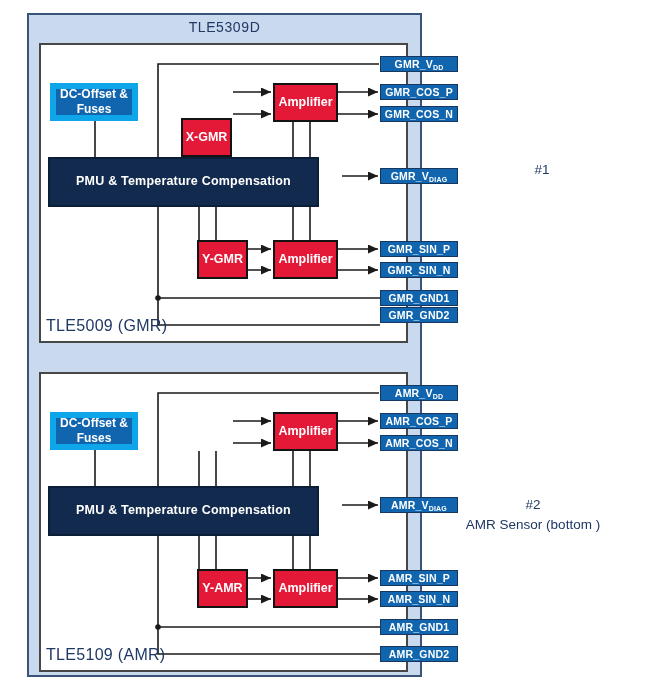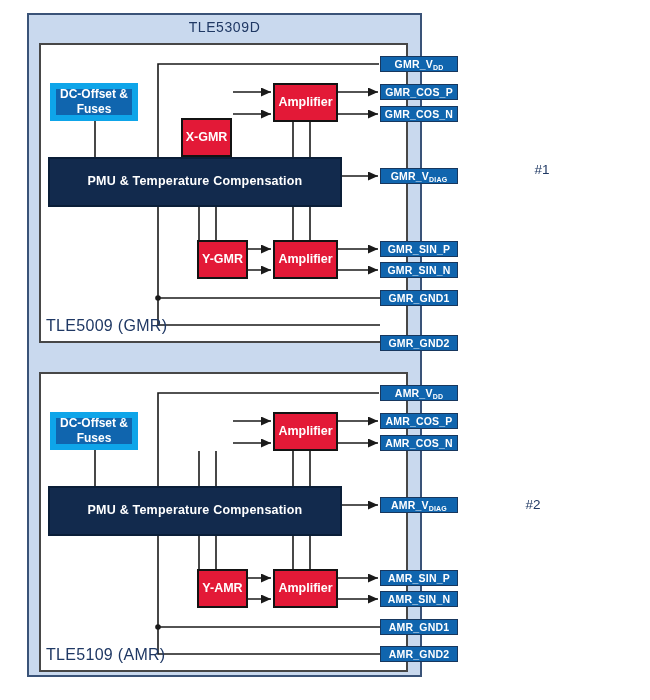--- a/index.html
+++ b/index.html
@@ -33,21 +33,21 @@
   .cell{
     position:absolute;display:flex;flex-direction:column;align-items:center;justify-content:center;
     color:#ffffff;font-weight:bold;text-align:center;line-height:1.25;
   }
   .cell.blue{background:#1065ae;border:6px solid #0ea5e9;font-size:12px;}
   .cell.red{background:#e31937;border:2px solid #131313;font-size:12.5px;}
   .cell.navy{background:#122a4d;border:2px solid #0a1e38;font-size:12.5px;letter-spacing:.2px;}
   .dc{left:11px;top:40px;width:88px;height:38px;}
   .xcell{left:142px;top:40px;width:51px;height:39px;margin-top:35px;}
   .amp-top{left:234px;top:40px;width:65px;height:39px;}
-  .pmu{left:9px;top:114px;width:294px;height:50px;}
+  .pmu{left:9px;top:114px;width:271px;height:50px;}
   .ycell{left:158px;top:197px;width:51px;height:39px;}
   .amp-btm{left:234px;top:197px;width:65px;height:39px;}
   .die-label{
     position:absolute;left:7px;bottom:8px;font-size:16px;color:#1f3864;letter-spacing:.3px;
   }
   
   .pin{
     position:absolute;left:341px;width:78px;height:16px;
     background:#1065ae;border:1.5px solid #17375e;
     display:flex;align-items:center;justify-content:center;
@@ -139,21 +139,21 @@
         <span class="ps"></span>
       </div>
     <div class="pin" style="top:219px">
         <span class="pl">GMR_SIN_N</span>
         <span class="ps"></span>
       </div>
     <div class="pin" style="top:247px">
         <span class="pl">GMR_GND1</span>
         <span class="ps"></span>
       </div>
-    <div class="pin" style="top:292px">
+    <div class="pin" style="top:264px">
         <span class="pl">GMR_GND2</span>
         <span class="ps"></span>
       </div>
   </div>
 
   <div class="block amr">
     <div class="cell blue dc">
       <span>DC-Offset &amp;</span>
       <span>Fuses</span>
     </div>
@@ -195,15 +195,16 @@
         <span class="pl">AMR_GND2</span>
         <span class="ps"></span>
       </div>
   </div>
 
   <div class="annotation ann1">
     <div>#1</div>
   </div>
   <div class="annotation ann2">
     <div>#2</div>
+    <div>AMR Sensor (bottom )</div>
   </div>
 
 </div>
 
 </body></html>

